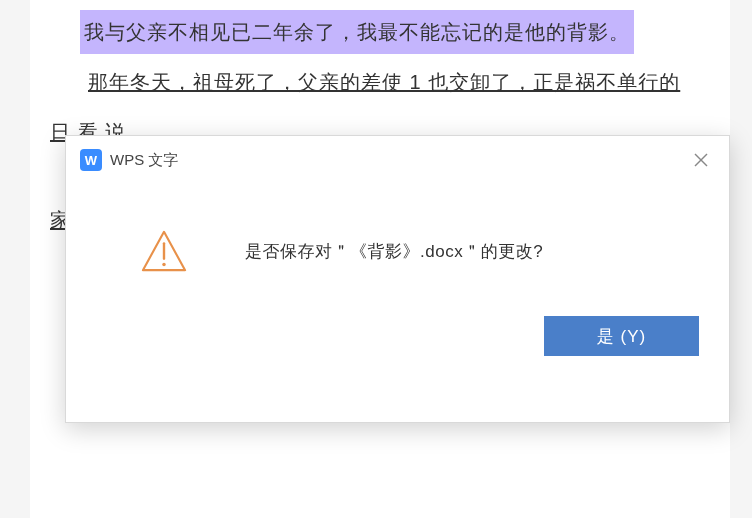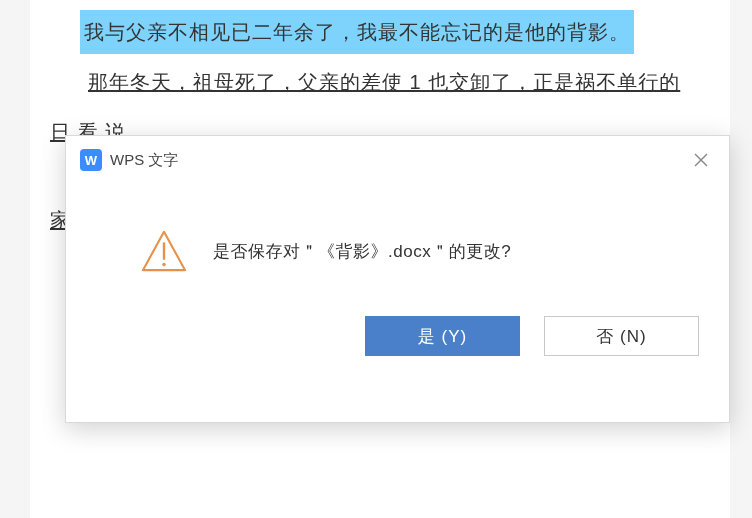--- a/index.html
+++ b/index.html
@@ -19,21 +19,21 @@
   height: 518px;
   background: #fff;
   padding: 10px 30px 10px 20px;
   font-size: 20px;
   line-height: 44px;
   color: #333;
   letter-spacing: 1px;
 }
 .document .para { margin-bottom: 6px; text-decoration: underline; }
 .document .highlighted {
-  background: #7dd3fc;
+  background: #c4b5fd;
   display: inline-block;
   padding: 0 4px;
   margin-bottom: 6px;
   margin-left: 30px;
 }
 .document .indent { text-indent: 38px; display: block; }
 .dialog {
   position: absolute;
   left: 65px;
   top: 135px;
@@ -75,20 +75,21 @@
   display: flex;
   align-items: center;
   justify-content: center;
   cursor: pointer;
   color: #888;
 }
 .dialog-body {
   display: flex;
   align-items: center;
   padding: 46px 33px 30px 75px;
+  gap: 32px;
 }
 .warn-icon {
   width: 46px;
   height: 46px;
   flex-shrink: 0;
 }
 .dialog-message {
   margin-left: 26px;
   font-size: 17px;
   color: #333;
@@ -154,15 +155,14 @@
   <div class="dialog-body">
     <svg class="warn-icon" viewBox="0 0 48 48">
       <polygon points="24,4 46,44 2,44" fill="none" stroke="#e8914a" stroke-width="2.2" stroke-linejoin="round"></polygon>
       <line x1="24" y1="16" x2="24" y2="32" stroke="#e8914a" stroke-width="2.5" stroke-linecap="round"></line>
       <circle cx="24" cy="38" r="1.8" fill="#e8914a"></circle>
     </svg>
     <div class="dialog-message">是否保存对＂《背影》.docx＂的更改?</div>
   </div>
   <div class="dialog-footer">
     <div class="btn btn-primary">是 (Y)</div>
-    <div class="btn btn-default">否 (N)</div>
   </div>
 </div>
 
 </body></html>

